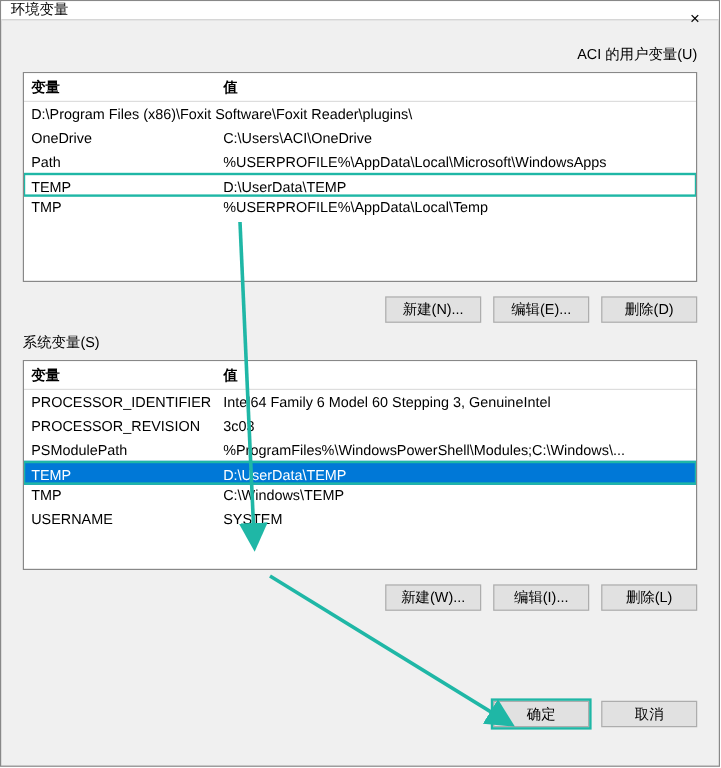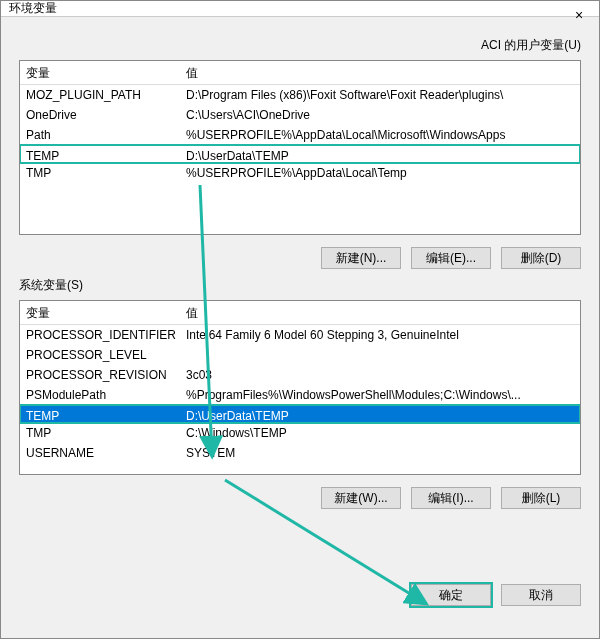--- a/index.html
+++ b/index.html
@@ -66,21 +66,21 @@
     line-height: 20px;
     padding: 0 6px;
     white-space: nowrap;
     overflow: hidden;
   }
   .table-header {
     background: #fff;
     border-bottom: 1px solid #ddd;
     height: 24px;
     line-height: 24px;
-    font-weight: normal;
+    font-weight: bold;
   }
   .col-var { width: 160px; flex-shrink: 0; overflow: hidden; text-overflow: ellipsis; }
   .col-val { flex: 1; overflow: hidden; text-overflow: ellipsis; }
   .selected-user {
     border: 2.5px solid #1fb7a6;
     margin: -1px -1px;
     padding: 0 5px;
   }
   .selected-sys {
     background: #0078d7;
@@ -140,21 +140,20 @@
   <div class="content">
 
     <div class="group-label first">ACI 的用户变量(U)</div>
 
     <div class="table-box" id="user-table">
         <div class="table-row table-header">
           <div class="col-var">变量</div>
           <div class="col-val">值</div>
         </div>
         <div class="table-row">
-          <div class="col-var">MOZ_PLUGIN_PATH</div>
           <div class="col-val">D:\Program Files (x86)\Foxit Software\Foxit Reader\plugins\</div>
         </div>
         <div class="table-row">
           <div class="col-var">OneDrive</div>
           <div class="col-val">C:\Users\ACI\OneDrive</div>
         </div>
         <div class="table-row">
           <div class="col-var">Path</div>
           <div class="col-val">%USERPROFILE%\AppData\Local\Microsoft\WindowsApps</div>
         </div>
@@ -177,24 +176,20 @@
     <div class="group-label">系统变量(S)</div>
 
     <div class="table-box" id="sys-table">
         <div class="table-row table-header">
           <div class="col-var">变量</div>
           <div class="col-val">值</div>
         </div>
         <div class="table-row">
           <div class="col-var">PROCESSOR_IDENTIFIER</div>
           <div class="col-val">Intel64 Family 6 Model 60 Stepping 3, GenuineIntel</div>
-        </div>
-        <div class="table-row">
-          <div class="col-var">PROCESSOR_LEVEL</div>
-          <div class="col-val"></div>
         </div>
         <div class="table-row">
           <div class="col-var">PROCESSOR_REVISION</div>
           <div class="col-val">3c03</div>
         </div>
         <div class="table-row">
           <div class="col-var">PSModulePath</div>
           <div class="col-val">%ProgramFiles%\WindowsPowerShell\Modules;C:\Windows\...</div>
         </div>
         <div class="table-row selected-sys">

